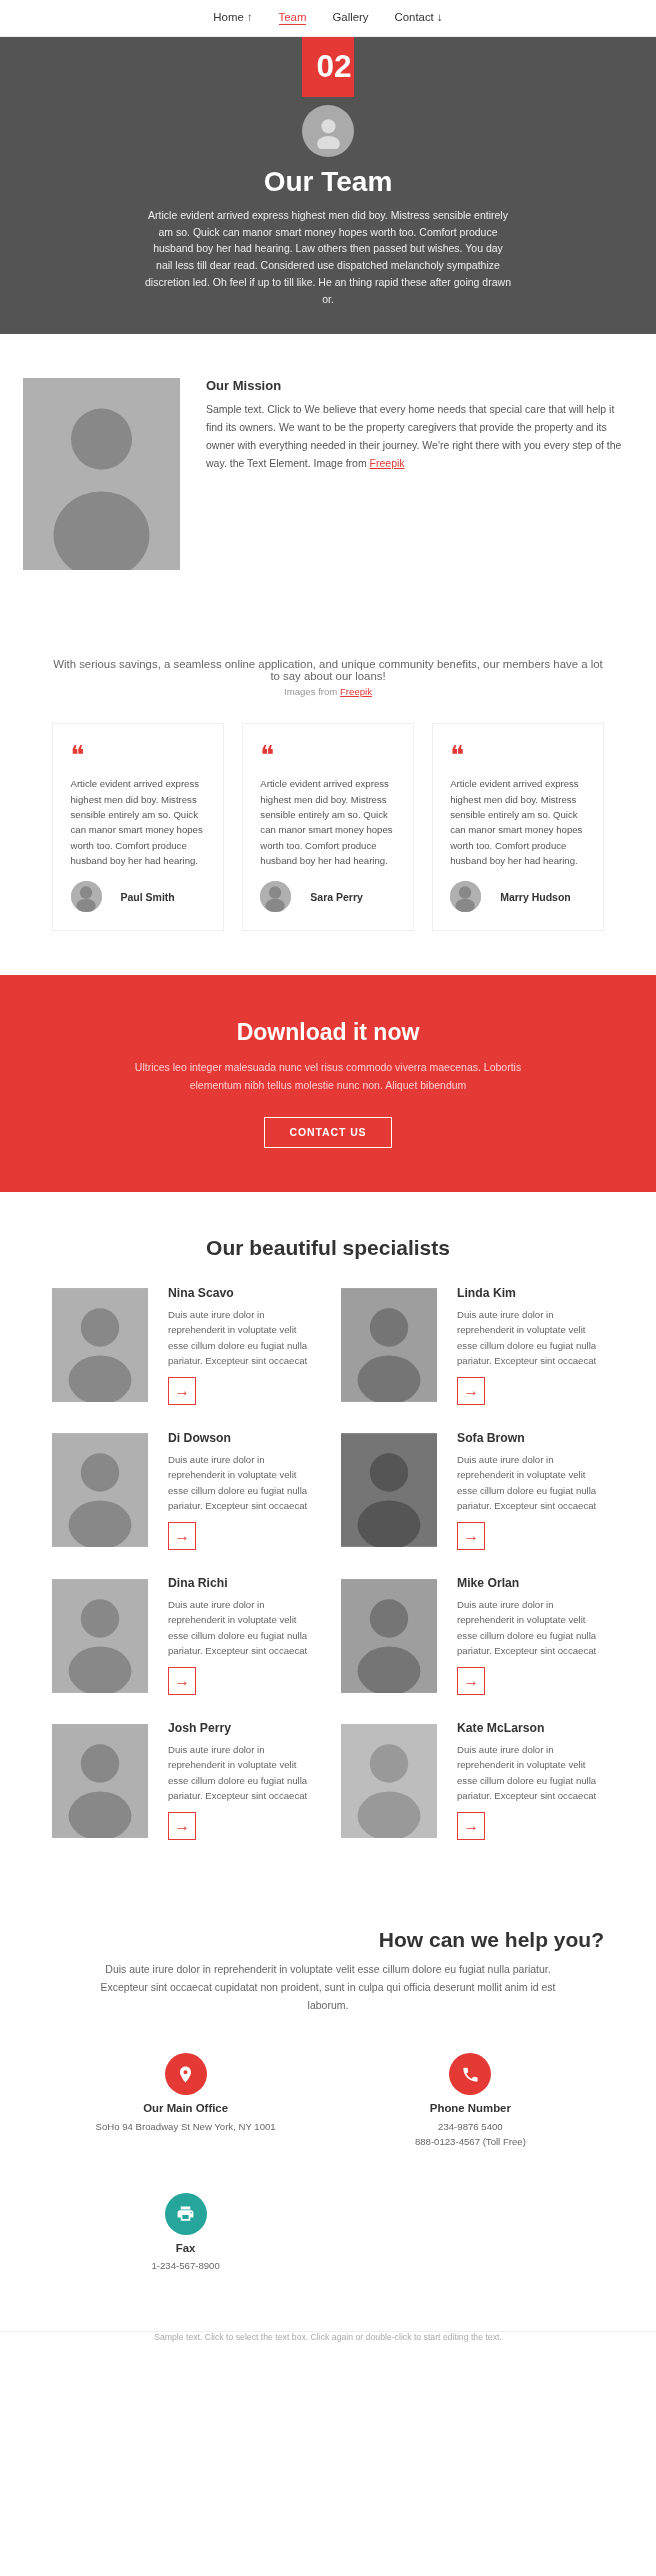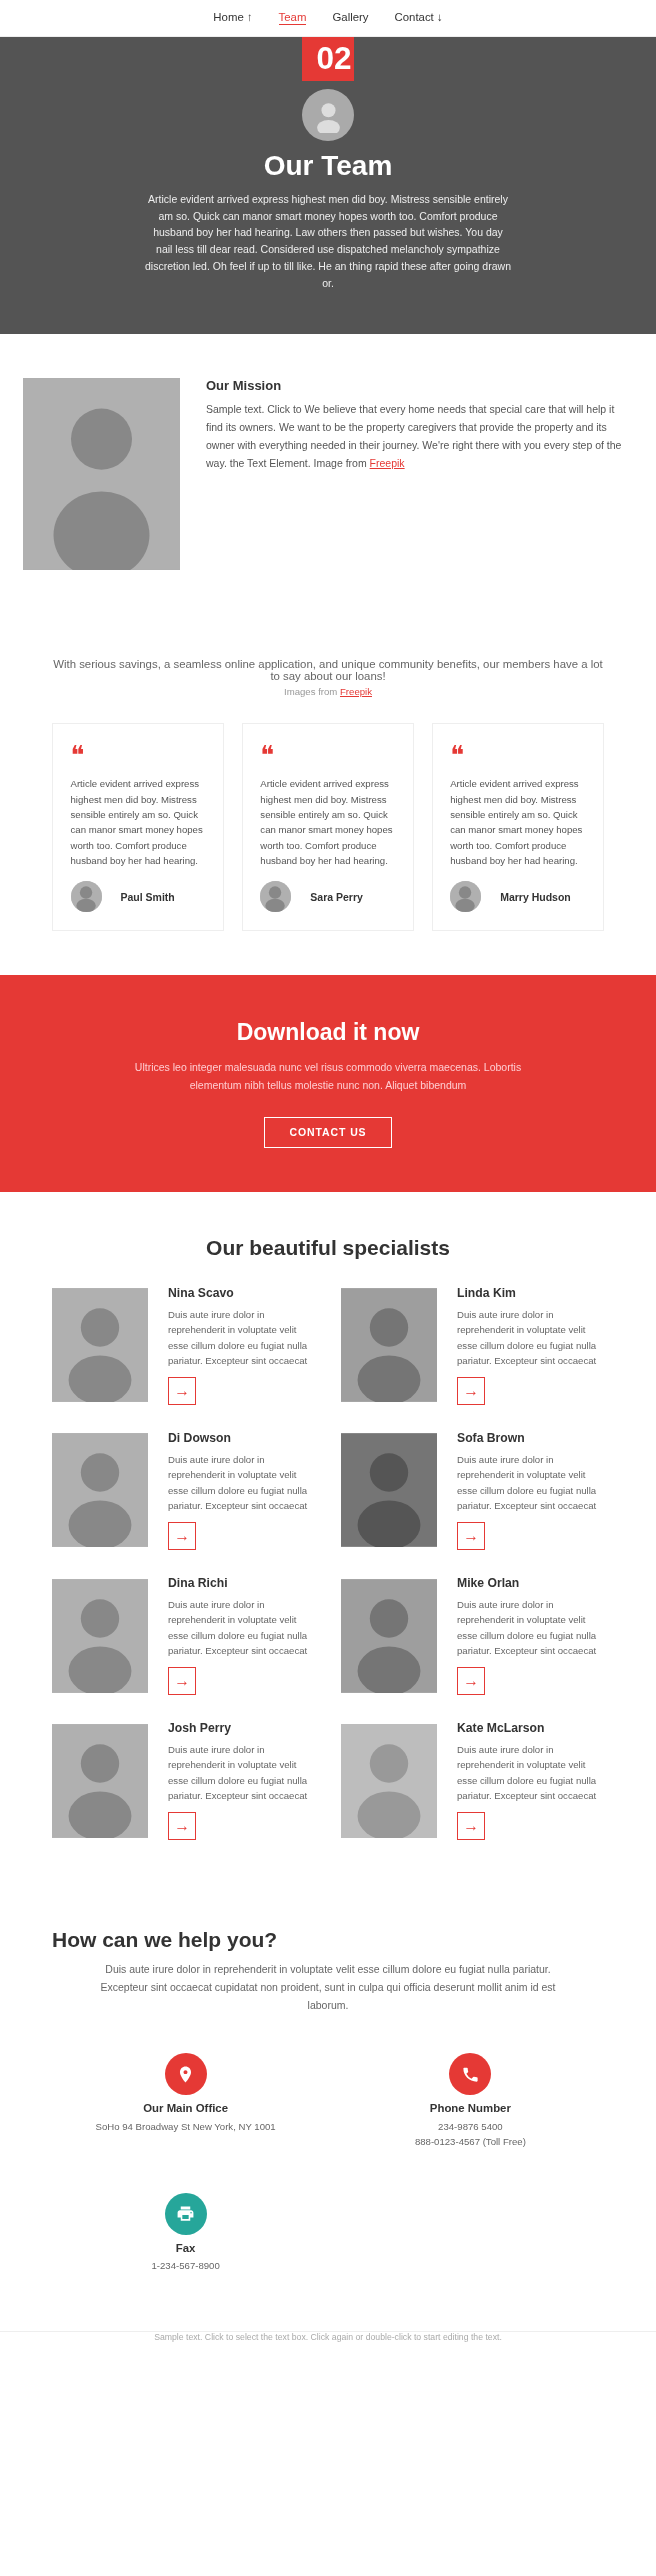--- a/index.html
+++ b/index.html
@@ -6,21 +6,21 @@
     body { font-family: Arial, sans-serif; width: 656px; background: #fff; color: #333; }
 
     
     nav { display: flex; justify-content: center; gap: 26px; padding: 10.5px 0; background: #fff; border-bottom: 0.9px solid #eee; }
     nav a { text-decoration: none; color: #333; font-size: 11.4px; }
     nav a.active { color: #e53935; border-bottom: 1.7px solid #e53935; padding-bottom: 1.7px; }
 
     
     .hero { position: relative; width: 656px; height: 297px; overflow: hidden; background: #666; }
     .hero-content { text-align: center; color: #fff; position: relative; z-index: 2; }
-    .hero-num-box { background: #e53935; color: #fff; font-size: 31.5px; font-weight: bold; width: 52px; height: 44px; display: flex; align-items: center; justify-content: center; margin: 0 auto 8.7px; padding-left: 12px; }
+    .hero-num-box { background: #e53935; color: #fff; font-size: 31.5px; font-weight: bold; width: 52px; height: 60px; display: flex; align-items: center; justify-content: center; margin: 0 auto 8.7px; padding-left: 12px; }
     .hero-avatar { width: 52px; height: 52px; border-radius: 50%; background: #aaa; margin: 0 auto 8.7px; overflow: hidden; display: flex; align-items: center; justify-content: center; }
     .hero-avatar svg { width: 35px; height: 35px; fill: #ddd; }
     .hero h1 { font-size: 28px; font-weight: bold; color: #fff; margin-bottom: 8.7px; }
     .hero p { font-size: 10.5px; color: #eee; max-width: 367px; margin: 0 auto; line-height: 1.6; }
     .hero-bg-img { position: absolute; top: 0; left: 0; width: 100%; height: 100%; background: #5a5a5a; z-index: 0; }
     .hero-overlay { position: absolute; top: 0; left: 0; width: 100%; height: 100%; background: rgba(80,80,80,0.55); z-index: 1; }
 
     
     .mission { display: flex; gap: 26px; padding: 44px 23px; align-items: flex-start; }
     .mission-img { width: 157px; min-width: 157px; height: 192px; background: #c9c9c9; overflow: hidden; }
@@ -56,21 +56,21 @@
     .specialists-grid { display: grid; grid-template-columns: 1fr 1fr; gap: 26px; }
     .specialist-card { display: flex; gap: 20px; align-items: center; }
     .spec-img { width: 96px; min-width: 96px; height: 114px; background: #bdbdbd; overflow: hidden; }
     .spec-img svg { width: 100%; height: 100%; }
     .spec-info h4 { font-size: 12.2px; font-weight: bold; margin-bottom: 7px; }
     .spec-info p { font-size: 9.6px; color: #666; line-height: 1.6; margin-bottom: 8.7px; }
     .arrow-btn { display: inline-flex; align-items: center; justify-content: center; width: 28px; height: 28px; border: 0.9px solid #e53935; color: #e53935; font-size: 15.7px; cursor: pointer; }
 
     
     .contact-section { padding: 44px 52px; }
-    .contact-section h2 { font-size: 21px; font-weight: bold; text-align: left; margin-bottom: 8.7px; }
+    .contact-section h2 { font-size: 21px; font-weight: bold; text-align: right; margin-bottom: 8.7px; }
     .contact-section .intro { font-size: 10.5px; color: #666; line-height: 1.7; text-align: center; max-width: 490px; margin: 0 auto 26px; }
     .contact-grid { display: grid; grid-template-columns: 1fr 1fr; gap: 17.5px; }
     .contact-item { display: flex; flex-direction: column; align-items: center; text-align: center; padding: 13px; }
     .contact-icon { width: 42px; height: 42px; border-radius: 50%; display: flex; align-items: center; justify-content: center; margin-bottom: 7px; }
     .contact-icon.red { background: #e53935; }
     .contact-icon.teal { background: #26a69a; }
     .contact-icon svg { fill: #fff; width: 19px; height: 19px; }
     .contact-item h4 { font-size: 11.4px; font-weight: bold; margin-bottom: 4.4px; }
     .contact-item p { font-size: 9.6px; color: #666; line-height: 1.6; }
 

